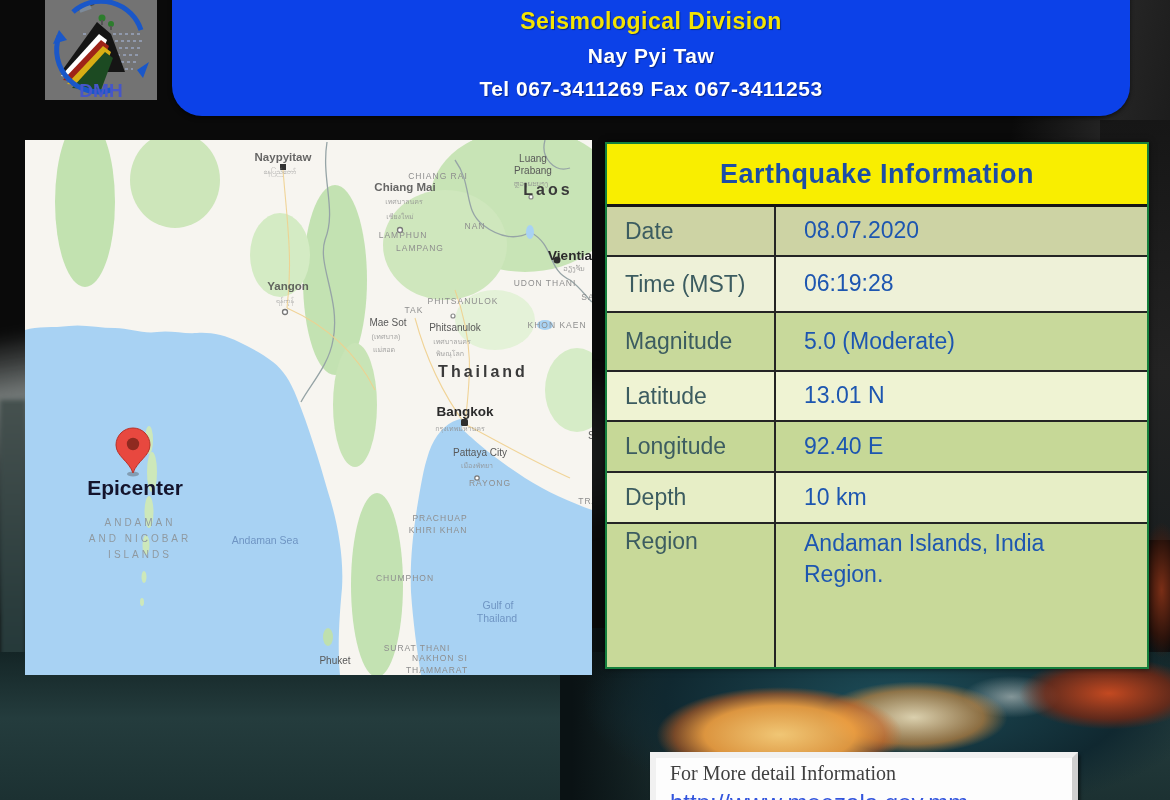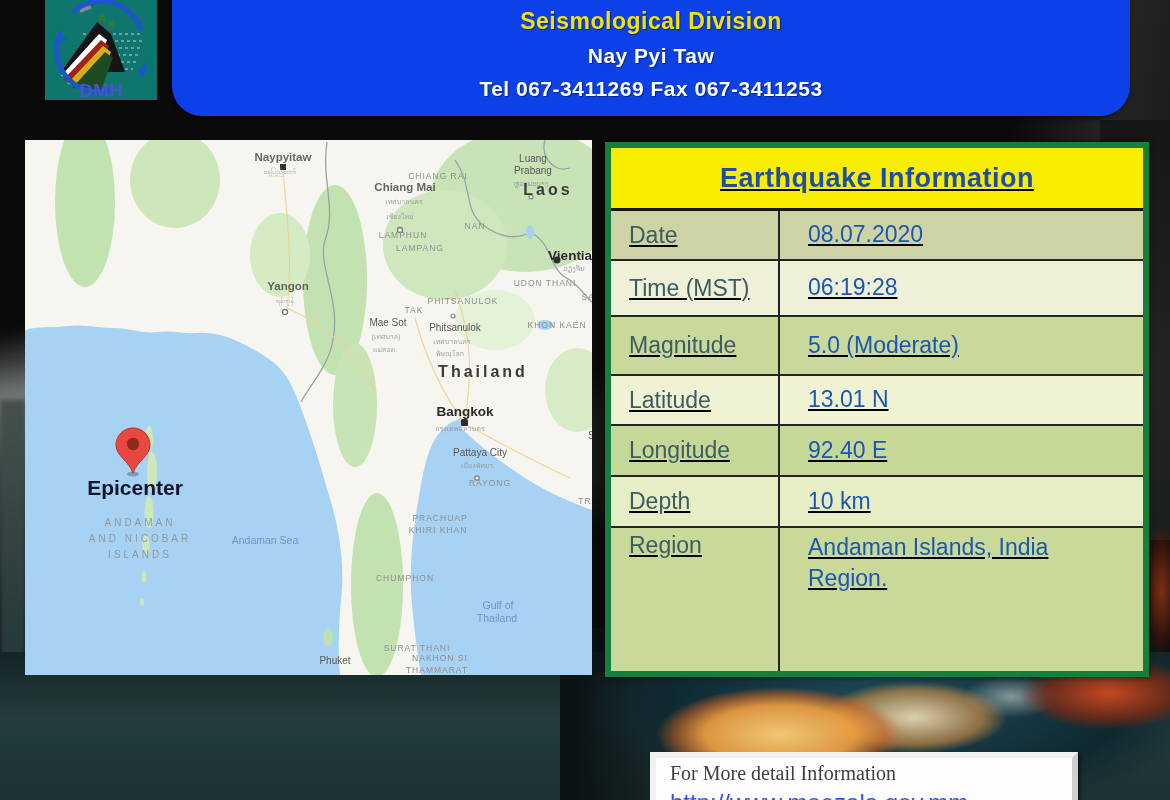--- a/index.html
+++ b/index.html
@@ -37,39 +37,39 @@
     background:radial-gradient(ellipse 26px 80px at 80% 55%,rgba(150,55,25,.8),rgba(80,28,12,.5) 60%,transparent 85%);}
   
   .banner{position:absolute;left:172px;top:-34px;width:958px;height:150px;
     background:#0c41e8;border-radius:30px;box-shadow:0 2px 4px rgba(0,0,0,.55);z-index:2;}
   .banner-line{position:absolute;width:958px;left:172px;text-align:center;z-index:3;
     font-weight:bold;letter-spacing:.5px;}
   .bl1{top:8px;font-size:23px;color:#f3e303;text-shadow:1px 1px 1px rgba(0,0,0,.4);}
   .bl2{top:44px;font-size:21px;color:#ffffff;text-shadow:1px 1px 1px rgba(0,0,0,.4);}
   .bl3{top:77px;font-size:21px;color:#ffffff;text-shadow:1px 1px 1px rgba(0,0,0,.4);}
   
-  .logo-box{position:absolute;left:45px;top:0;width:112px;height:100px;background:#0f766e;z-index:3;}
+  .logo-box{position:absolute;left:45px;top:0;width:112px;height:100px;background:#737373;z-index:3;}
   .logo-box svg{display:block;}
   
   .map{position:absolute;left:25px;top:140px;width:567px;height:535px;background:#a8d2f3;
     overflow:hidden;z-index:2;}
   .map svg{position:absolute;left:0;top:0;}
   .maplbl{position:absolute;transform:translate(-50%,-50%);white-space:nowrap;z-index:4;}
   .country{font-size:16px;font-weight:bold;color:#3a3a3a;letter-spacing:3px;}
   .town{font-size:11.5px;color:#4d4d4d;font-weight:bold;opacity:.85;}
   .town-bold{font-size:13.5px;font-weight:bold;color:#2b2b2b;}
   .town-sm{font-size:10px;color:#585858;}
   .province{font-size:8.5px;color:#8e8e8e;letter-spacing:1px;}
   .script{font-size:7px;color:#8e8e8e;opacity:.8;}
   .sea{font-size:10.5px;color:#6f95c3;}
   .region-grey{font-size:10px;color:#8f99a0;letter-spacing:3px;}
   .epicenter{font-size:21px;font-weight:bold;color:#14142c;}
   
   .eq-table{position:absolute;left:605px;top:142px;width:544px;z-index:2;
-    border:6px solid #15803d;box-sizing:border-box;box-shadow:0 0 6px rgba(0,0,0,.6);text-decoration:underline;}
+    border:2px solid #15803d;box-sizing:border-box;box-shadow:0 0 6px rgba(0,0,0,.6);}
   .eq-header{height:60px;background:#f9ee00;display:flex;align-items:center;justify-content:center;
     border-bottom:3px solid #161616;}
   .eq-header span{font-size:27px;font-weight:bold;color:#1c4ea6;letter-spacing:.5px;}
   .eq-row{display:flex;border-top:2px solid #242424;box-sizing:border-box;}
   .eq-row:first-of-type{border-top:none;}
   .cell{box-sizing:border-box;display:flex;align-items:center;}
   .cell.lbl{width:167px;padding-left:18px;font-size:23px;color:#3c5c60;}
   .cell.val{flex:1;border-left:2px solid #242424;padding-left:28px;padding-right:80px;
     font-size:23px;color:#1d56b0;line-height:1.35;}
   .eq-row.tall .cell{align-items:flex-start;padding-top:4px;}

